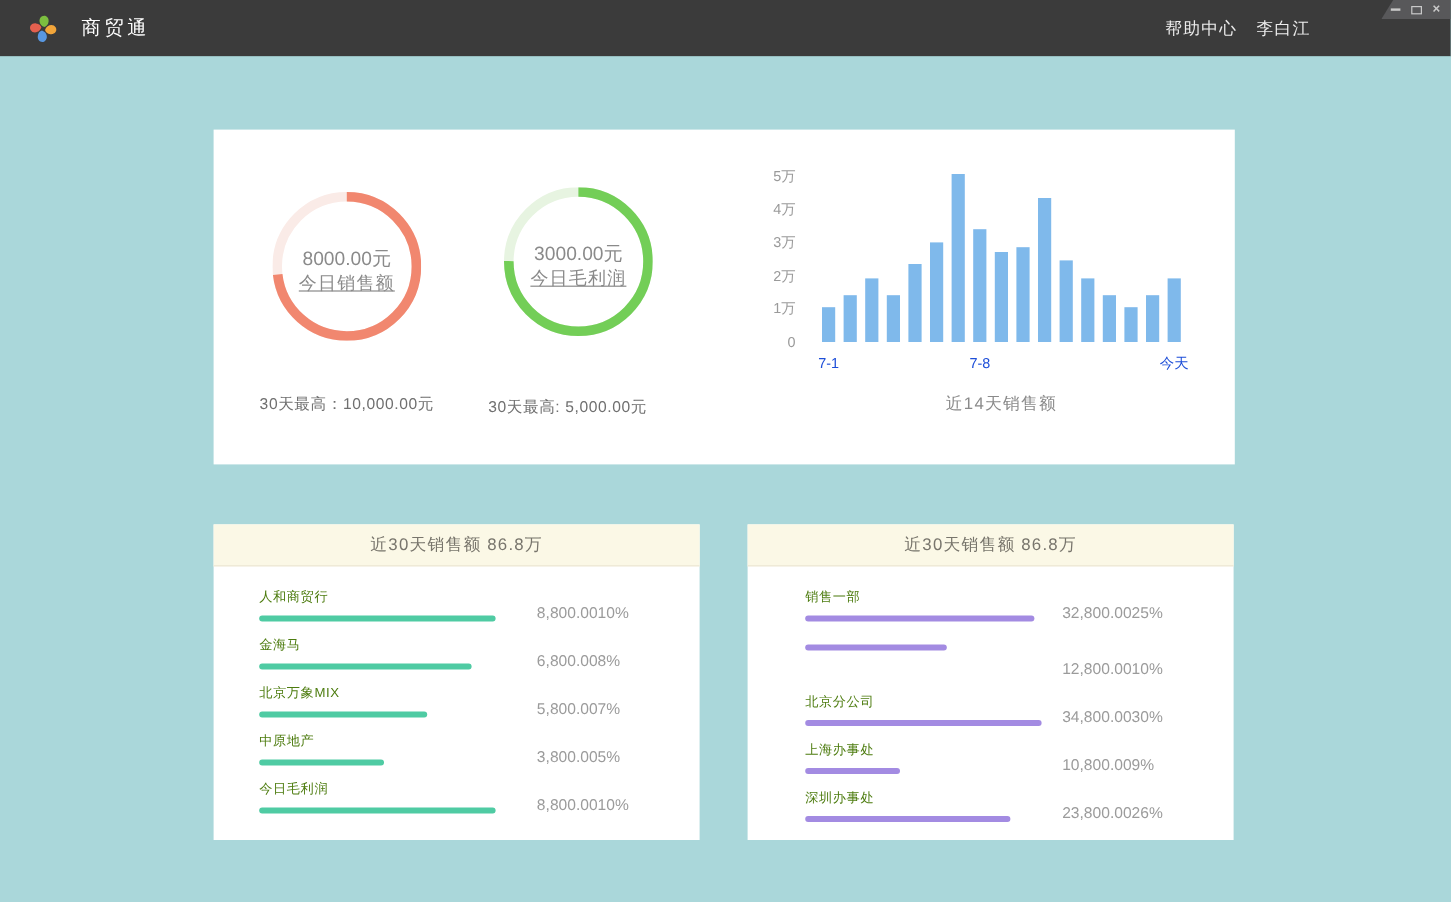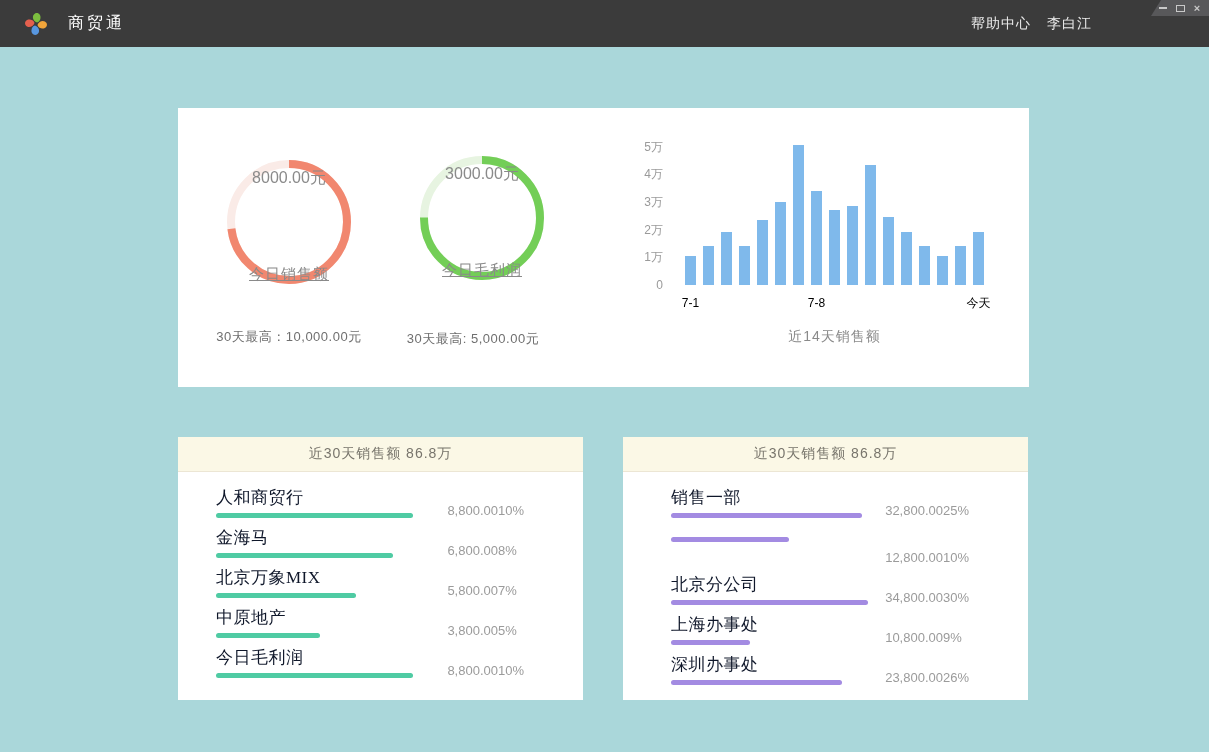--- a/index.html
+++ b/index.html
@@ -24,42 +24,42 @@
   .workspace { position:relative; width:1209px; height:705px; background:#aad7da; }
   .card { position:absolute; background:#ffffff; }
   .card-top { left:178px; top:61px;  width:851px; height:279px; }
   .card-bl  { left:178px; top:390px; width:405px; height:263px; }
   .card-br  { left:623px; top:390px; width:405px; height:263px; }
   
 
   
   .donut { position:absolute; width:124px; height:124px; }
   .donut svg { display:block; }
-  .donut-text { position:absolute; inset:0; display:flex; flex-direction:column; align-items:center; justify-content:space-between; padding-top:8px; }
+  .donut-text { position:absolute; inset:0; display:flex; flex-direction:column; align-items:center; justify-content:center; padding-top:8px; }
   .donut-value { font-size:16px; color:#8a8a8a; }
   .donut-caption { font-size:15px; color:#8a8a8a; letter-spacing:1px;text-decoration:underline; }
   .donut-footer { position:absolute; width:190px; text-align:center; font-size:13px; color:#6f6f6f; letter-spacing:0.5px; }
   .donut-a { left:49px;  top:52px; }
   .donut-b { left:242px; top:48px; }
   .f-a { left:16px;  top:220px; }
   .f-b { left:200px; top:222px; }
 
   
   .chart { position:absolute; left:440px; top:30px; width:400px; height:220px; }
   .ytick { position:absolute; font-size:12px; color:#9a9a9a; line-height:16px; text-align:right; width:45px; left:0; }
   .bar { position:absolute; background:#7fb9eb; width:11px; }
-  .xtick { position:absolute; font-size:12px; color:#000000; line-height:14px; transform:translateX(-50%); white-space:nowrap; }
+  .xtick { position:absolute; font-size:12px; color:#1d4ed8; line-height:14px; transform:translateX(-50%); white-space:nowrap; }
   .chart-title { position:absolute; left:67px; width:299px; top:190px; text-align:center; font-size:14px; color:#8a8a8a; letter-spacing:1px; }
 
   
   .card-header { height:35px; background:#fbf8e6; border-bottom:1px solid #ece6d4; display:flex; align-items:center; justify-content:center; font-size:14px; color:#78756c; letter-spacing:1px; }
   .rows { padding:18px 45px 0 38px; }
   .card-br .rows { padding-left:48px; }
   .lrow { position:relative; height:40px; }
-  .lrow-label { font-size:17px; color:#0f172a; line-height:16px; letter-spacing:0.5px;font-family:Liberation Serif, serif; }
+  .lrow-label { font-size:11px; color:#4d7c0f; line-height:16px; letter-spacing:0.5px; }
   .lrow-bar { height:5px; border-radius:2.5px; margin-top:7px; }
   .lrow-val { position:absolute; right:0; top:13px; display:flex; font-size:13px; color:#9b9b9b; }
   .lrow-val .amt { min-width:78px; text-align:right; }
   .lrow-val .pct { min-width:40px; }
 </style>
 </head>
 <body>
 
 <header class="titlebar">
   <span class="logo">

